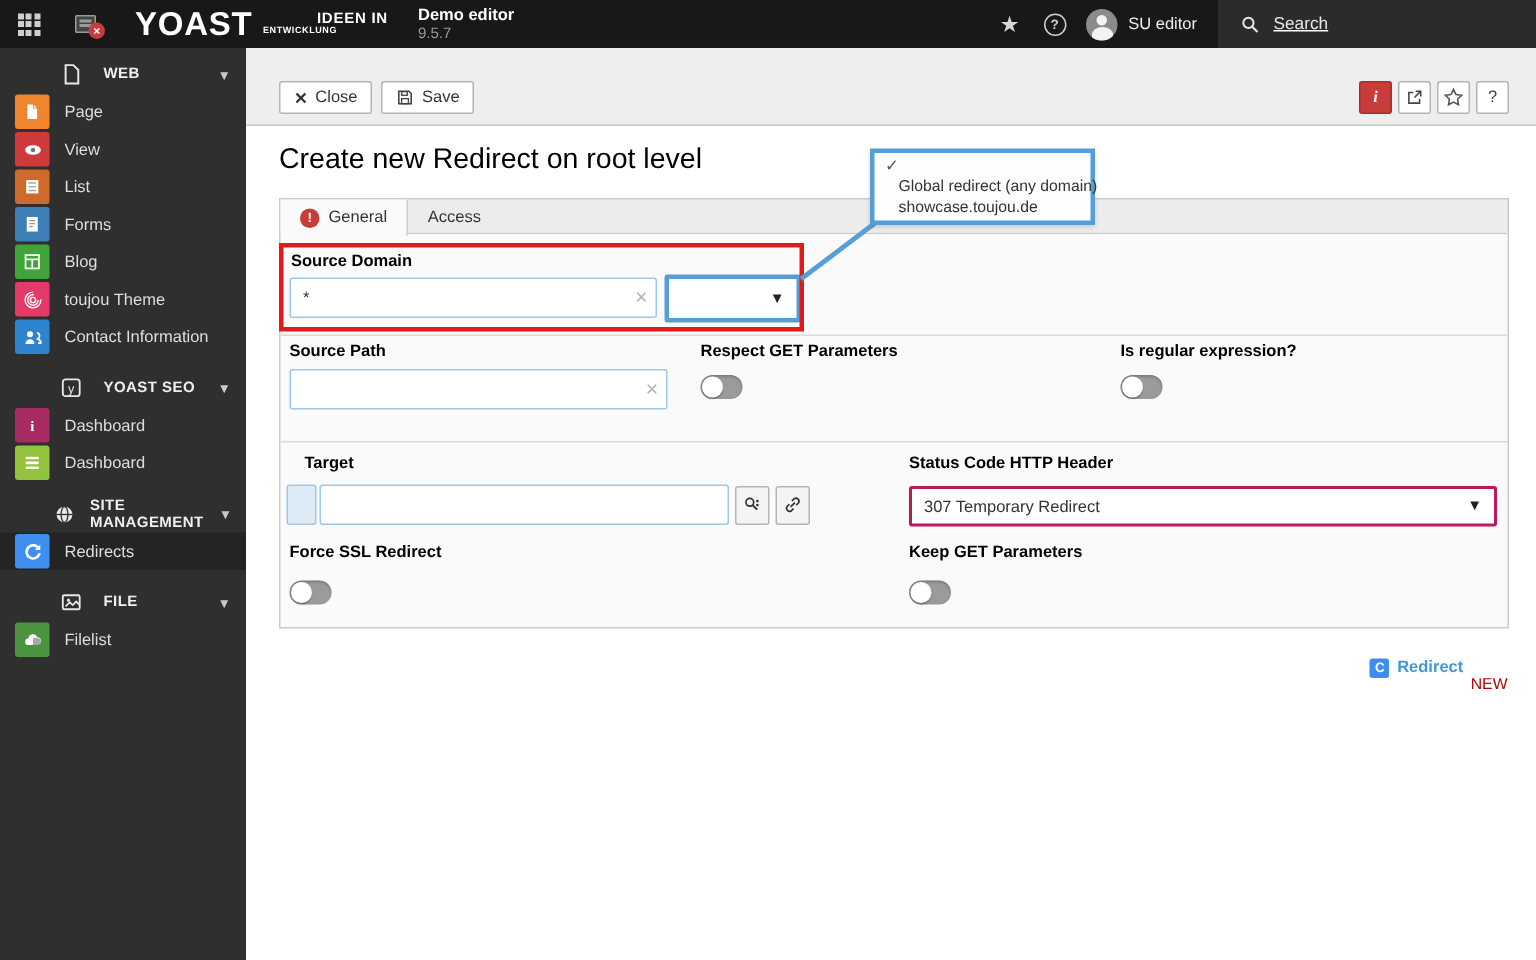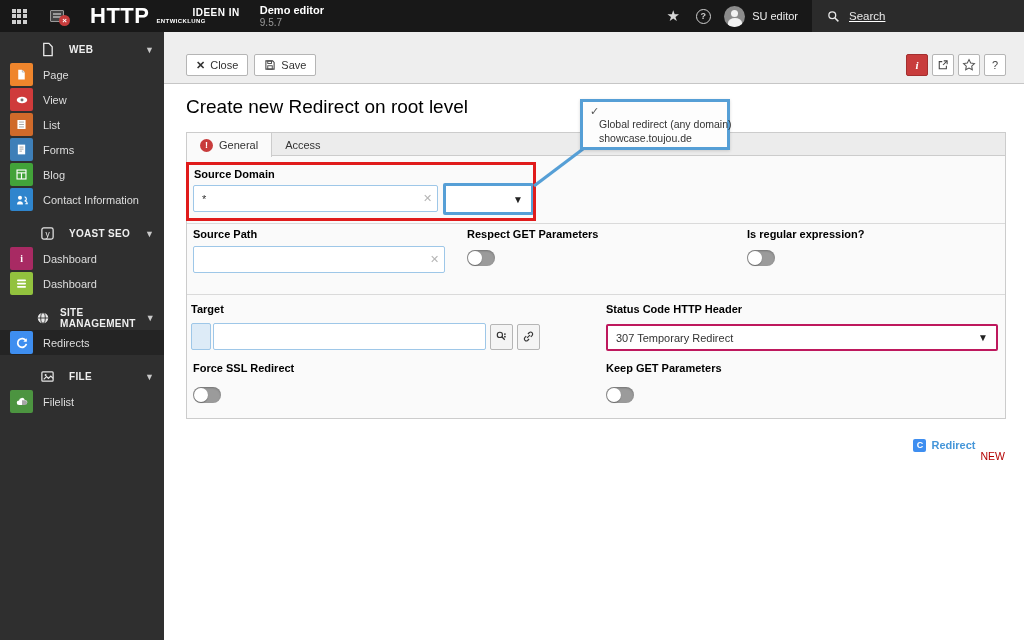--- a/index.html
+++ b/index.html
@@ -135,21 +135,21 @@
         <span></span>
         <span></span>
         <span></span>
     </span>
   </div>
   <div class="tb-btn">
     <span class="opendoc"></span>
     <span class="tb-badge">×</span>
   </div>
   <div class="brand-wrap">
-    <span class="brand">HTTP</span>
+    <span class="brand">YOAST</span>
     <span class="brand-tag">
       <span class="t1">IDEEN IN</span>
       <span class="t2">ENTWICKLUNG</span>
     </span>
   </div>
   <div class="site-wrap">
     <span class="site-name">Demo editor</span>
     <span class="site-version">9.5.7</span>
   </div>
   <div class="tb-right">
@@ -233,20 +233,30 @@
     <span class="tile" style="background: rgb(66, 163, 57);">
       <svg width="13" height="13" viewBox="0 0 16 16">
           <rect x="2.5" y="2.5" width="11" height="11" fill="none" stroke="#fff" stroke-width="1.4"></rect>
           <line x1="2.5" y1="6" x2="13.5" y2="6" stroke="#fff" stroke-width="1.4"></line>
           <line x1="8" y1="6" x2="8" y2="13.5" stroke="#fff" stroke-width="1.4"></line>
         </svg>
     </span>
     <span class="nav-label">Blog</span>
   </div>
 
+  <div class="nav-item">
+    <span class="tile" style="background: rgb(228, 58, 103);">
+      <svg width="14" height="14" viewBox="0 0 16 16">
+          <circle cx="8" cy="8" r="2" fill="none" stroke="#fff" stroke-width="1.1"></circle>
+          <circle cx="8" cy="8" r="4" fill="none" stroke="#fff" stroke-width="1.1" stroke-dasharray="19 6"></circle>
+          <circle cx="8" cy="8" r="6" fill="none" stroke="#fff" stroke-width="1.1" stroke-dasharray="28 9"></circle>
+        </svg>
+    </span>
+    <span class="nav-label">toujou Theme</span>
+  </div>
 
   <div class="nav-item">
     <span class="tile" style="background: rgb(47, 133, 205);">
       <svg width="14" height="14" viewBox="0 0 16 16">
           <circle cx="5.7" cy="5.5" r="2.3" fill="#fff"></circle>
           <path d="M2.3 13c0-2.2 1.5-3.6 3.4-3.6S9.1 10.8 9.1 13z" fill="#fff"></path>
           <path d="M11 4.2c1.2.4 2 1.3 2 2.6 0 1-.5 1.8-1.3 2.3 1.5.5 2.3 1.7 2.3 3.2h-2.2" fill="none" stroke="#fff" stroke-width="1.3"></path>
         </svg>
     </span>
     <span class="nav-label">Contact Information</span>
@@ -398,21 +408,21 @@
         <span class="knob"></span>
       </div>
 
     <div class="flabel" style="left:560px; top:72px;">Is regular expression?</div>
     <div class="toggle" style="left:560px; top:94px;">
         <span class="knob"></span>
       </div>
 
     <div class="divider" style="top:138px;"></div>
 
-    <div class="flabel" style="left:4px; top:147px;">Target</div>
+    <div class="flabel" style="left:16px; top:147px;">Target</div>
     <div class="target-group" style="left:4px; top:167px;">
       <span class="tg-box"></span>
       <input class="tinput tg-input" value="" style="">
       <span class="mini-btn">
         <svg width="13" height="13" viewBox="0 0 16 16">
           <circle cx="6" cy="6" r="3.2" fill="none" stroke="#333" stroke-width="1.4"></circle>
           <line x1="8.4" y1="8.4" x2="12" y2="12" stroke="#333" stroke-width="1.6"></line>
           <circle cx="12.2" cy="5" r="1.1" fill="#333"></circle>
             <circle cx="12.2" cy="8.2" r="1.1" fill="#333"></circle>
         </svg>

